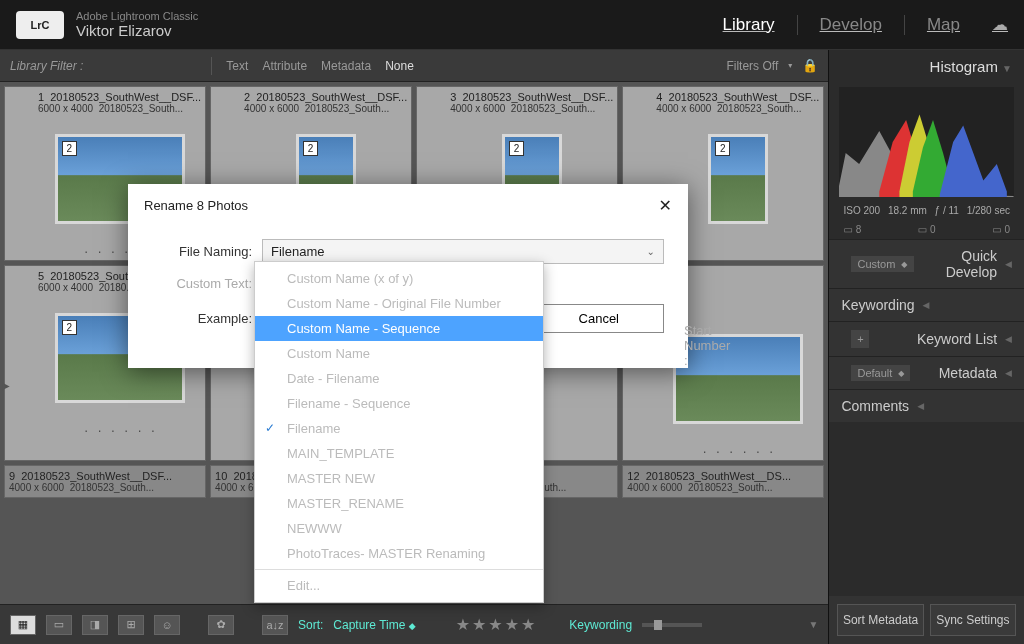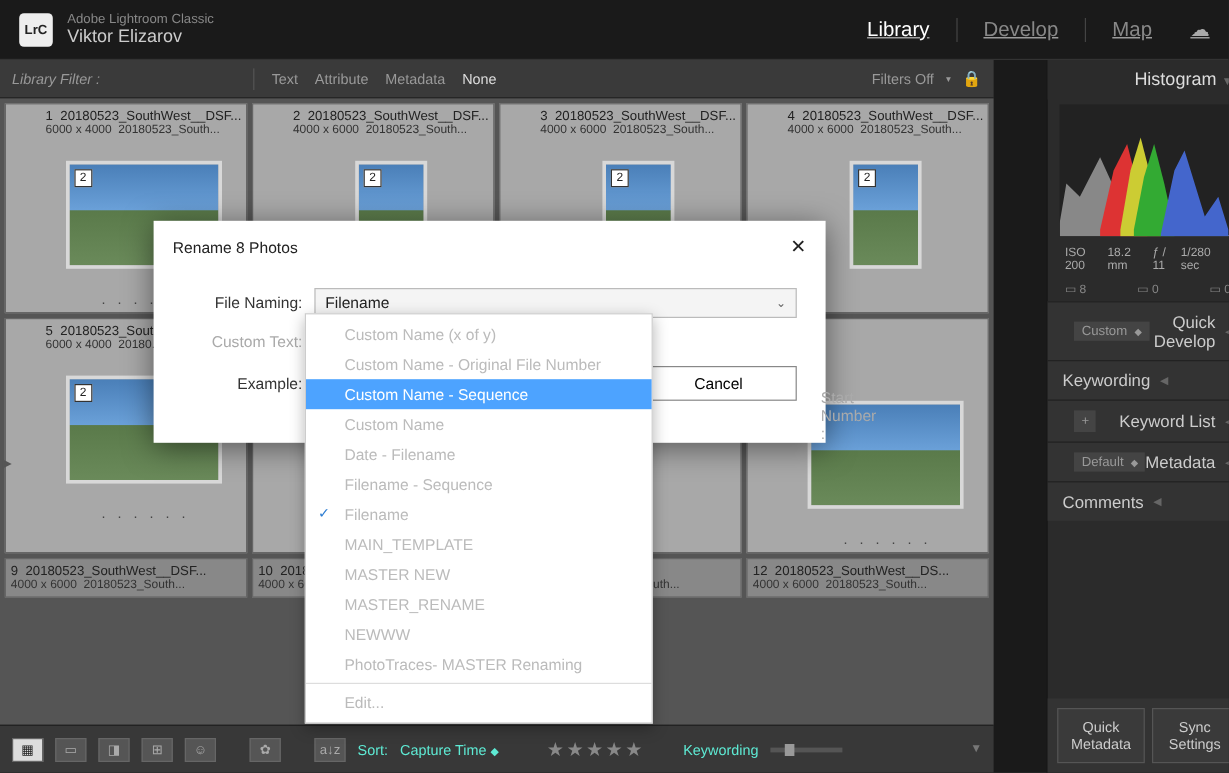--- a/index.html
+++ b/index.html
@@ -1,31 +1,31 @@
 <!DOCTYPE html>
 <html><head>
 <meta charset="utf-8">
 <style>
 * { margin: 0; padding: 0; box-sizing: border-box; font-family: 'Segoe UI', Arial, sans-serif; }
 body { width: 1024px; height: 644px; background: #1a1a1a; color: #bbb; font-size: 12px; overflow: hidden; position: relative; }
 
 
 .topbar { height: 50px; display: flex; align-items: center; padding: 0 16px; background: #1a1a1a; border-bottom: 1px solid #333; }
-.logo { width: 28px; height: 28px; background: #eee; border-radius: 4px; display: flex; align-items: center; justify-content: center; font-weight: bold; font-size: 11px; color: #222; margin-right: 12px; }
+.logo { width: 48px; height: 28px; background: #eee; border-radius: 4px; display: flex; align-items: center; justify-content: center; font-weight: bold; font-size: 11px; color: #222; margin-right: 12px; }
 .app-title { display: flex; flex-direction: column; }
 .app-name { color: #888; font-size: 11px; }
 .user-name { color: #ccc; font-size: 15px; }
 .top-tabs { margin-left: auto; display: flex; align-items: center; gap: 16px; text-decoration: underline; }
 .top-tab { font-size: 17px; color: #888; padding: 4px 6px; cursor: pointer; }
 .top-tab.active { color: #fff; }
 .top-sep { width: 1px; height: 20px; background: #444; }
 .cloud-icon { margin-left: 10px; font-size: 16px; color: #aaa; }
 
 
-.main { display: flex; height: 594px; gap: 44px; }
+.main { display: flex; height: 594px; }
 .grid-area { flex: 1; background: #212121; display: flex; flex-direction: column; position: relative; }
 .right-panel { width: 275px; background: #2b2b2b; border-left: 1px solid #111; display: flex; flex-direction: column; }
 
 
 .filter-bar { height: 32px; background: #3a3a3a; border-bottom: 1px solid #222; display: flex; align-items: center; padding: 0 10px; gap: 14px; font-size: 12px; color: #999; }
 .filter-label { font-style: italic; color: #999; }
 .filter-bar .sep { width: 1px; height: 18px; background: #555; }
 .filter-opt { cursor: pointer; }
 .filter-opt.active { color: #ddd; }
 .filter-right { margin-left: auto; display: flex; align-items: center; gap: 10px; }
@@ -288,21 +288,21 @@
         </span>
       <span>Metadata</span>
         <span class="tri">◀</span>
     </div>
     <div class="panel-section">
       <span>Comments</span>
         <span class="tri">◀</span>
     </div>
 
     <div class="right-bottom">
-      <div class="sync-btn">Quick Metadata</div>
+      <div class="sync-btn">Sort Metadata</div>
       <div class="sync-btn">Sync Settings</div>
     </div>
   </div>
 </div>
 
 <div class="dialog">
   <div class="dialog-title">
     <span>Rename 8 Photos</span>
     <span class="dialog-close">✕</span>
   </div>

